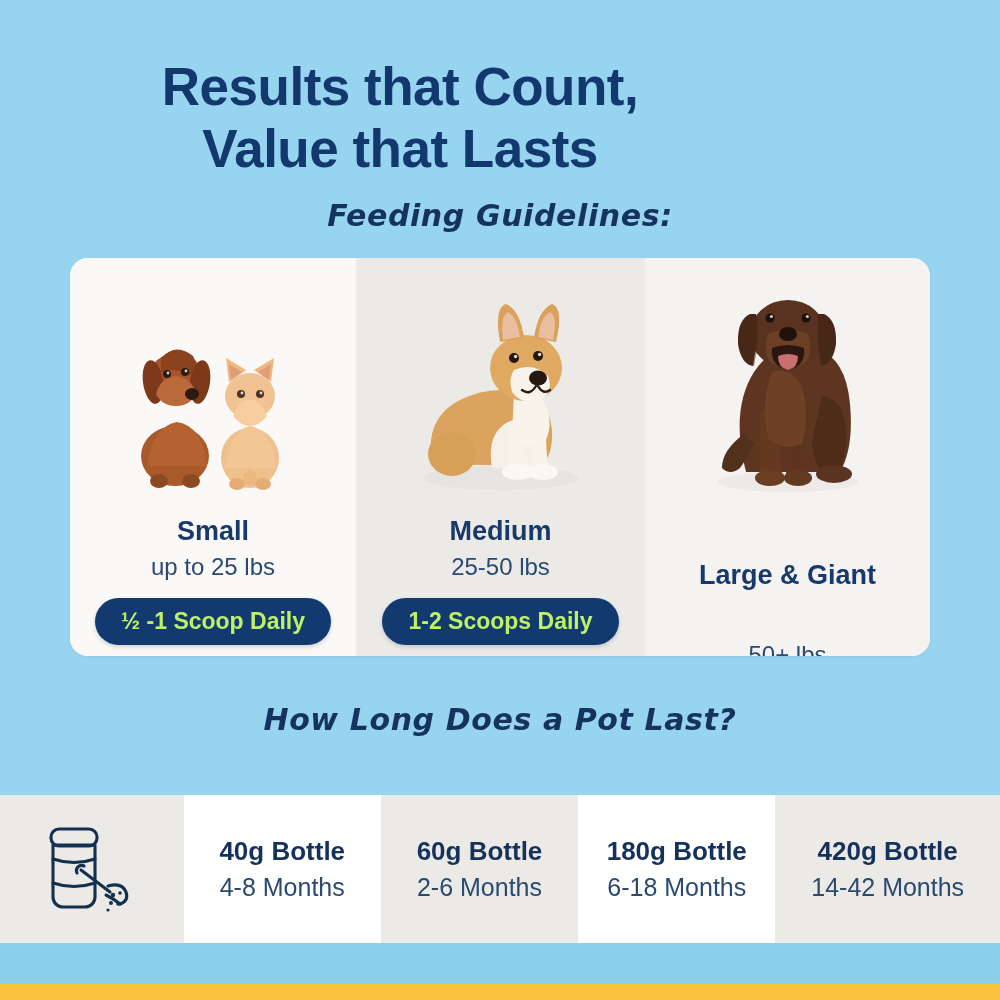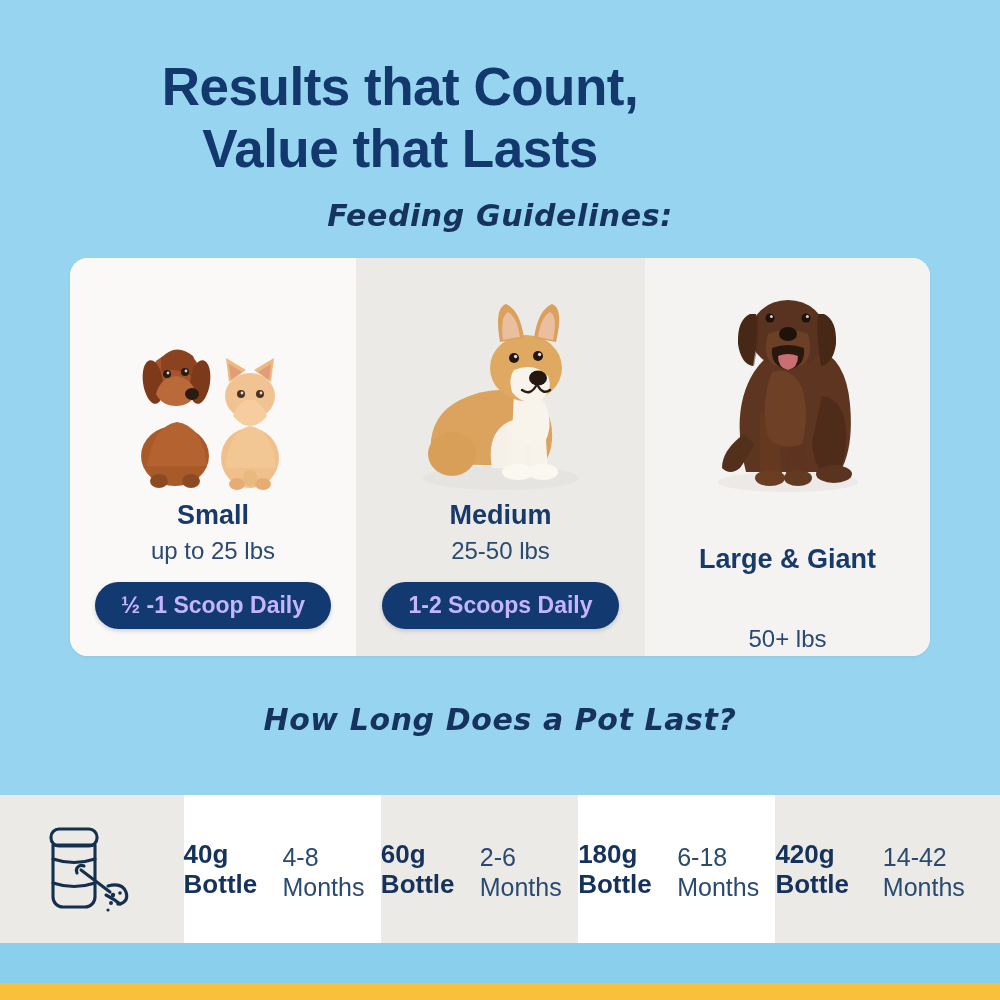--- a/index.html
+++ b/index.html
@@ -80,33 +80,33 @@
     width: 100%;
     height: 238px;
     flex: none;
   }
 
   .card-title {
     color: #173a6b;
     font-size: 27px;
     font-weight: bold;
     line-height: 30px;
-    margin-top: 4px;
+    margin-top: 20px;
   }
   .card-weight {
     color: #2a4a70;
     font-size: 24px;
     font-weight: 300;
     line-height: 30px;
     margin-top: 6px;
   }
   .pill {
     margin-top: 16px;
     background: #133a70;
-    color: #c4b5fd;
+    color: #bef264;
     font-size: 23px;
     font-weight: bold;
     border-radius: 999px;
     padding: 10px 26px 11px 26px;
     line-height: 26px;
     white-space: nowrap;
     box-shadow: 0 2px 4px rgba(10,35,70,0.18);
   }
 
   
@@ -133,20 +133,21 @@
     left: 0;
     top: 795px;
     width: 1000px;
     height: 148px;
     display: flex;
     background: #ecebe7;
   }
   .strip-cell {
     height: 100%;
     display: flex;
+    flex-direction: column;
     align-items: center;
     justify-content: center;
     box-sizing: border-box;
   }
   .strip-cell.icon-cell { width: 188px; background: #eceae6; }
   .strip-cell.odd  { background: #ffffff; }
   .strip-cell.even { background: #eceae6; }
   .strip-cell.c1 { width: 202px; }
   .strip-cell.c2 { width: 202px; }
   .strip-cell.c3 { width: 202px; }

